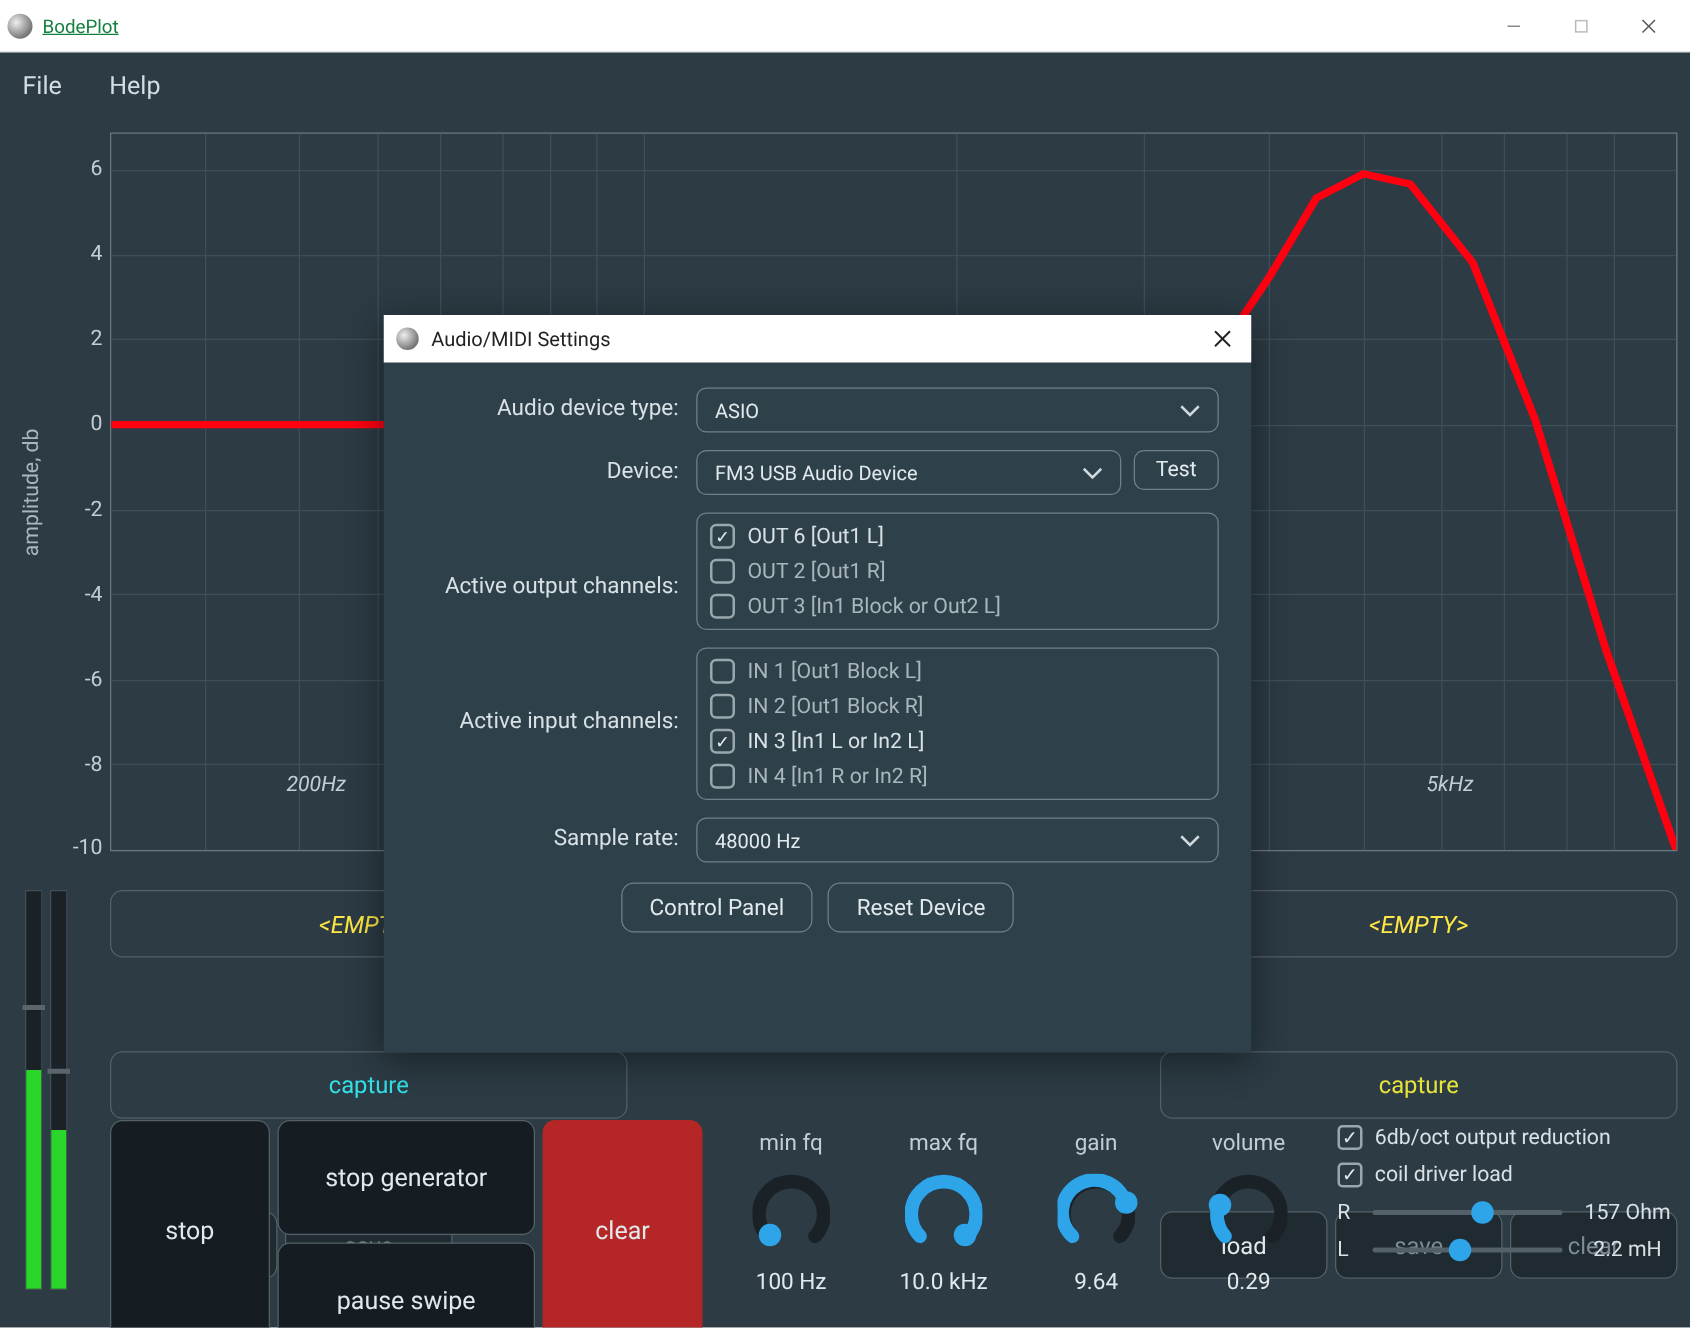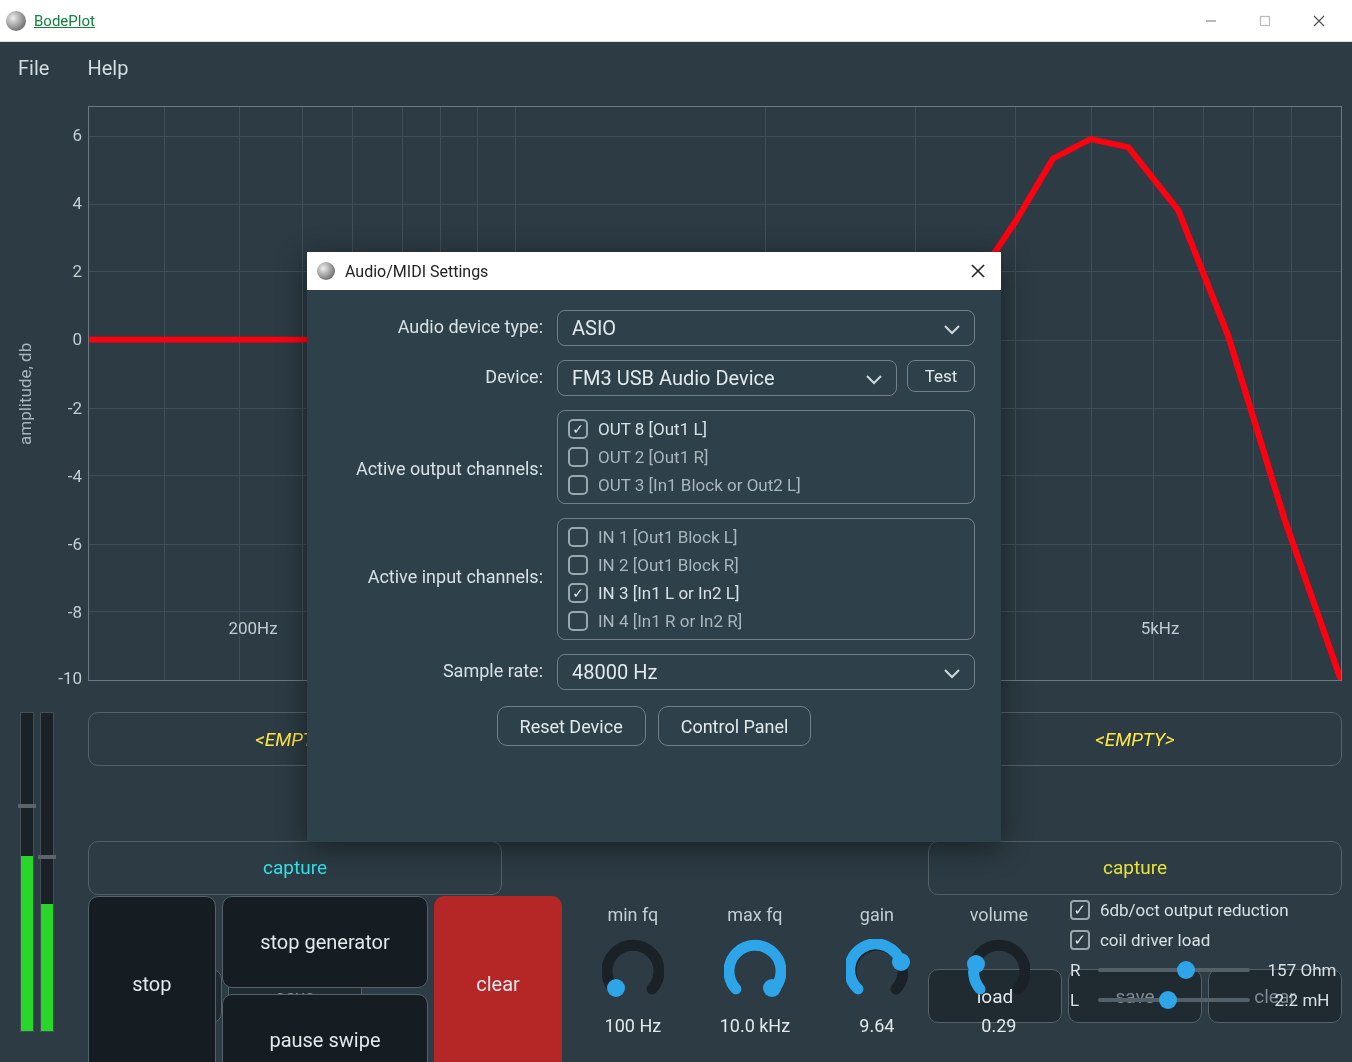--- a/index.html
+++ b/index.html
@@ -20,21 +20,21 @@
 
 .plot-wrap { position: absolute; left: 12px; top: 64px; width: 1330px; height: 575px; display: flex; }
 .ylabel { writing-mode: vertical-rl; transform: rotate(180deg); font-size: 17px; color: #a8b7bf; display:flex; align-items:center; justify-content:center; width:26px; text-align:center;}
 .yticks { width: 50px; position: relative; }
 .ytick { position: absolute; right: 6px; transform: translateY(-50%); font-size: 17px; color: #c2ced4; }
 .chart { flex: 1; position: relative; border: 1px solid #6b7a82; background: #2c3b44; }
 .grid-v, .grid-h { position: absolute; background: #3f4f58; }
 .grid-h { left:0; right:0; height:1px; }
 .grid-v { top:0; bottom:0; width:1px; }
 .xticks { position: absolute; left: 88px; right:0; top: 576px; height: 30px; }
-.xtick { position:absolute; transform:translateX(-50%); font-size:17px; color:#c2ced4; }
+.xtick { position:absolute; transform:translateX(-50%); font-size:17px; color:#c2ced4;font-style:italic; }
 
 svg.curve { position:absolute; left:0; top:0; width:100%; height:100%; }
 
 
 .bottom { position:absolute; left:10px; right:10px; top:670px; height:380px; display:grid; grid-template-columns: 72px 1fr; gap:6px; }
 .meters { display:flex; gap:6px; align-items:flex-end; padding-left:10px; }
 .meter { width:14px; height:320px; background: #1a2228; border:1px solid #434f56; position:relative; }
 .meter .fill { position:absolute; bottom:0; left:0; right:0; background:#29d629; }
 .meter .peak { position:absolute; left:-3px; right:-3px; height:4px; background:#5a656b; }
 
@@ -75,21 +75,21 @@
 
 
 .modal { position:absolute; left:287px; top:210px; width:694px; height:590px; background:#2e404a; border-radius:2px; box-shadow: 0 6px 30px rgba(0,0,0,.45); margin-left: 20px; }
 .modal-header { background:#fff; height:38px; display:flex; align-items:center; padding:0 10px; color:#222; font-size:16px;}
 .modal-header .app-icon { width:18px; height:18px; border-radius:50%; background: radial-gradient(circle at 35% 35%, #eee, #777 70%); margin-right:10px;}
 .modal-header .close { margin-left:auto; width:26px; height:26px; display:flex; align-items:center; justify-content:center; cursor:pointer; }
 .modal-body { padding: 20px 26px 18px 26px; }
 .form-row { display:flex; align-items:flex-start; gap:14px; margin-bottom:14px; }
 .form-label { width:210px; text-align:right; font-size:18px; color:#d8e1e5; padding-top:6px;}
 .form-field { flex:1; display:flex; gap:10px;}
-.select { flex:1; height:36px; border:1px solid #728088; border-radius:8px; background:transparent; color:#e1e9ec; font-size:20px; display:flex; align-items:center; padding:0 14px; position:relative;}
+.select { flex:1; height:36px; border:1px solid #728088; border-radius:8px; background:transparent; color:#e1e9ec; font-size:16px; display:flex; align-items:center; padding:0 14px; position:relative;}
 .select .chev { margin-left:auto; }
 .test-btn { width:68px; height:32px; border:1px solid #728088; border-radius:8px; background:transparent; color:#e1e9ec; font-size:17px; display:flex; align-items:center; justify-content:center;}
 .chan-box { flex:1; border:1px solid #728088; border-radius:8px; padding:6px 10px; display:flex; flex-direction:column; gap:4px; }
 .chan-item { display:flex; align-items:center; gap:10px; font-size:17px; color:#a9b6bd; padding:2px 0;}
 .chan-item.checked { color:#d8e1e5; }
 .chkb { width:20px; height:20px; border:2px solid #9aa7ad; border-radius:5px; display:flex; align-items:center; justify-content:center; flex-shrink:0;}
 .chkb.checked::after { content:"✓"; font-size:14px; color:#e1e9ec; }
 .modal-actions { display:flex; gap:12px; justify-content:center; margin-top:16px;}
 .modal-actions .mbtn { height:40px; padding:0 22px; border:1px solid #728088; border-radius:10px; background:transparent; color:#e1e9ec; font-size:18px; display:flex; align-items:center; justify-content:center;}
 .chev svg { width:16px; height:10px; }
@@ -316,21 +316,21 @@
                 </svg></span>
             </div>
           <div class="test-btn">Test</div>
         </div>
       </div>
       <div class="form-row">
         <div class="form-label" style="padding-top:48px">Active output channels:</div>
         <div class="chan-box" id="out-list">
             <div class="chan-item checked">
               <div class="chkb checked"></div>
-              <span>OUT 8 [Out1 L]</span>
+              <span>OUT 6 [Out1 L]</span>
             </div>
             <div class="chan-item">
               <div class="chkb"></div>
               <span>OUT 2 [Out1 R]</span>
             </div>
             <div class="chan-item">
               <div class="chkb"></div>
               <span>OUT 3 [In1 Block or Out2 L]</span>
             </div>
           </div>
@@ -361,19 +361,19 @@
         <div class="form-field">
             <div class="select">
               <span>48000 Hz</span>
               <span class="chev"><svg viewBox="0 0 16 10">
                   <path d="M1 1 L8 8 L15 1" fill="none" stroke="#cfd8dc" stroke-width="2"></path>
                 </svg></span>
             </div>
           </div>
       </div>
       <div class="modal-actions">
+        <div class="mbtn">Control Panel</div>
         <div class="mbtn">Reset Device</div>
-        <div class="mbtn">Control Panel</div>
       </div>
     </div>
   </div>
 
 </div>
 
 </body></html>

